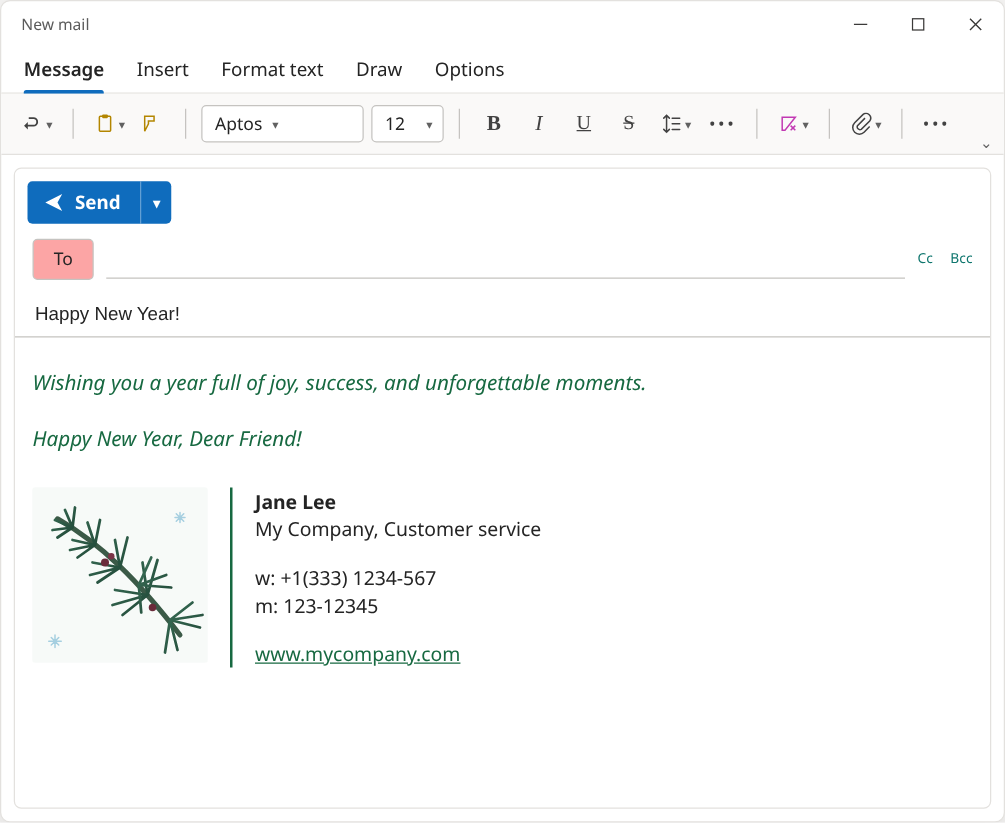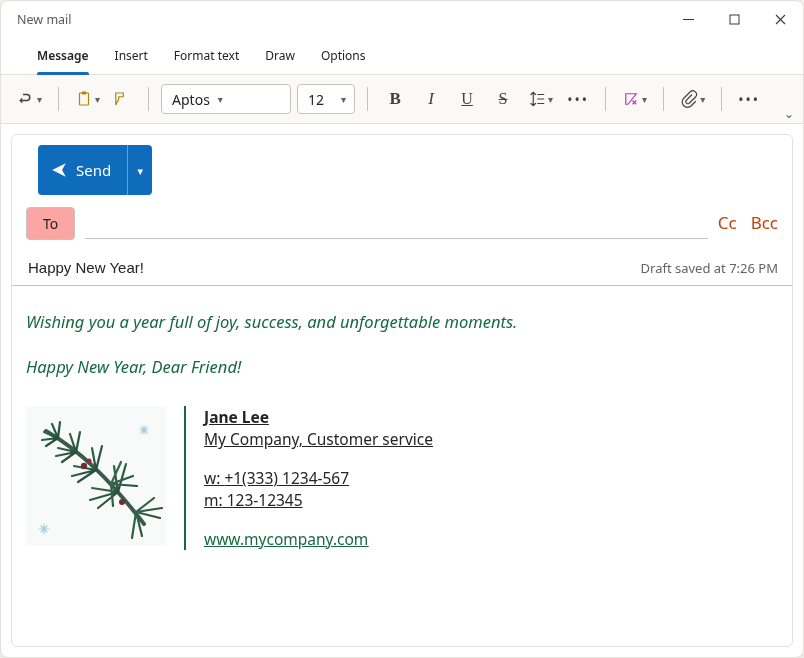--- a/index.html
+++ b/index.html
@@ -45,24 +45,24 @@
   .win-btn {
     width: 46px; height: 32px;
     display: flex; align-items: center; justify-content: center;
     color: #3b3a39;
   }
   .win-btn svg { display: block; }
 
   .tabs {
     display: flex;
     gap: 26px;
-    padding: 0 36px;
+    padding: 0 18px;
     border-bottom: 1px solid var(--border);
     height: 38px;
-    font-size: 12px;
+    font-size: 15px;
   }
   .tab { color: #242424; cursor: pointer; height: 100%; display: flex; align-items: center; }
   .tab.active { font-weight: 600; position: relative; }
   .tab.active::after {
     content: "";
     position: absolute;
     left: 0; right: 0; bottom: -1px;
     height: 3px;
     background: var(--accent-dark);
     border-radius: 2px 2px 0 0;
@@ -123,24 +123,23 @@
 
   .send-row {
     padding: 10px 10px 6px 10px;
   }
   .send-btn {
     display: inline-flex;
     background: #0f6cbd;
     color: #fff;
     border-radius: 4px;
     overflow: hidden;
-    font-weight: 400;
+    font-weight: 700;
     font-size: 15px;
-    height: 50px;
-    margin-left: 16px;
+    height: 34px;
   }
   .send-main {
     display: flex; align-items: center;
     padding: 0 16px 0 12px;
     gap: 8px;
     border-right: 1px solid rgba(255,255,255,.35);
   }
   .send-main svg { fill: #fff; }
   .send-drop {
     width: 24px; display: flex; align-items: center; justify-content: center;
@@ -158,21 +157,21 @@
     border-radius: 4px;
     padding: 6px 16px;
     font-size: 14px;
     background: #fca5a5;
   }
   .to-line {
     flex: 1;
     border-bottom: 1px solid var(--border-dark);
     height: 30px;
   }
-  .ccbcc { display: flex; gap: 14px; color: #c2410c; font-size: 17px; padding-bottom: 2px; }
+  .ccbcc { display: flex; gap: 14px; color: #0f766e; font-size: 11px; padding-bottom: 2px; }
 
   .subject-row {
     display: flex;
     align-items: baseline;
     justify-content: space-between;
     padding: 10px 14px 8px 14px;
     border-bottom: 1px solid var(--border-dark);
     margin: 0 0 0 0;
   }
   .subject-input {
@@ -201,21 +200,21 @@
     width: 140px; height: 140px;
     border-radius: 2px;
     background: #f6f8f7;
     display:flex; align-items:center; justify-content:center;
   }
   .sig-divider {
     width: 2px;
     background: #176941;
     align-self: stretch;
   }
-  .sig-text { font-size: 15.5px; line-height: 1.45; text-decoration: underline; }
+  .sig-text { font-size: 15.5px; line-height: 1.45; }
   .sig-name { font-weight: 700; }
   .sig-link { color: #176941; text-decoration: underline; }
 
   svg.icon { width: 18px; height: 18px; display:block; }
 </style>
 </head>
 <body>
 
 <div class="window">
 
@@ -365,21 +364,20 @@
       </div>
       <div class="to-line"></div>
       <div class="ccbcc">
         <span>Cc</span>
         <span>Bcc</span>
       </div>
     </div>
 
     <div class="subject-row">
       <input class="subject-input" value="Happy New Year!" style="">
-      <span class="draft-status">Draft saved at 7:26 PM</span>
     </div>
 
     <div class="body-area">
       <p class="green-italic">Wishing you a year full of joy, success, and unforgettable moments.</p>
       <p class="green-italic">Happy New Year, Dear Friend!</p>
 
       <div class="signature">
         <div class="sig-img" aria-label="pine-branch-illustration">
           <svg viewBox="0 0 140 140" width="140" height="140">
             <defs>

